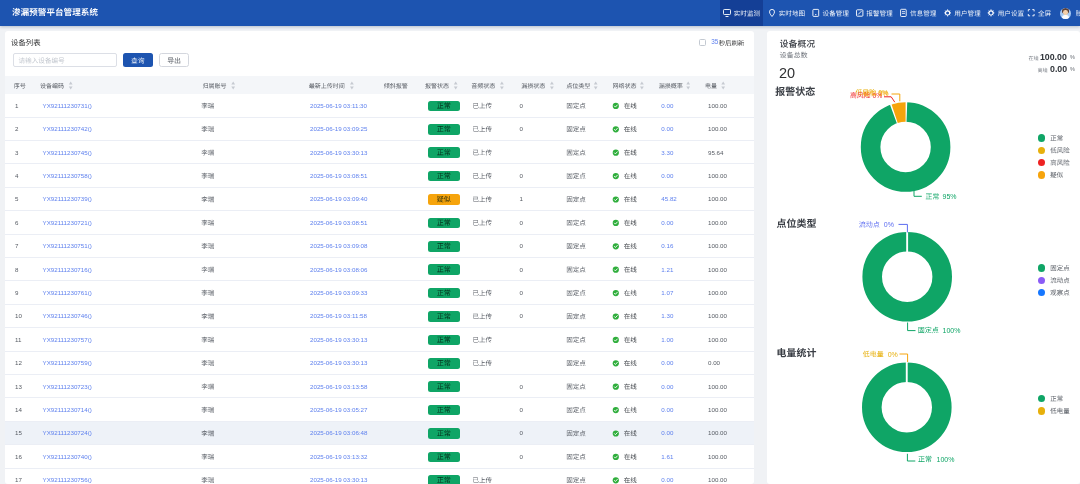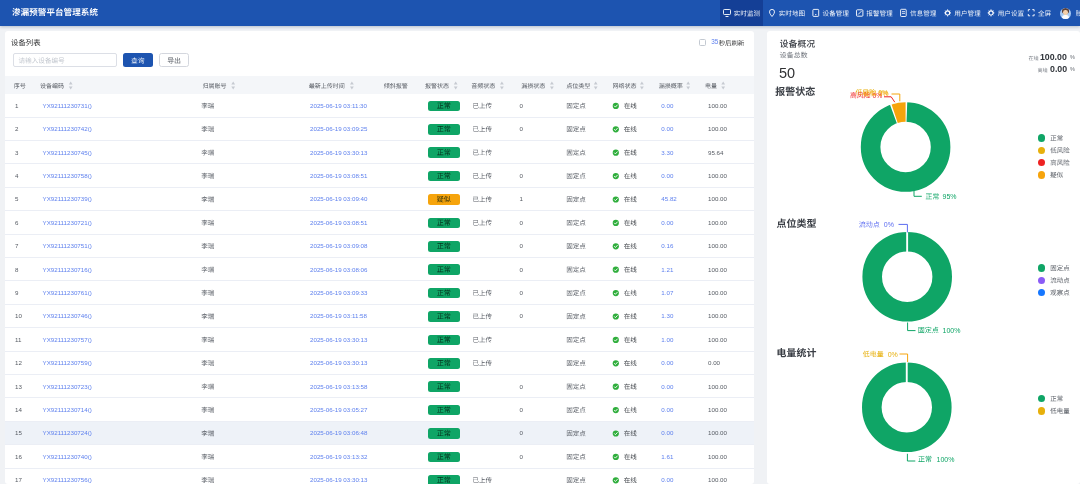--- a/index.html
+++ b/index.html
@@ -144,21 +144,21 @@
 <div style="position:absolute;left:661.3px;top:453.7px;font-size:6.2px;line-height:6.2px;color:#5e80ee;white-space:pre;">1.61</div>
 <div style="position:absolute;left:708.0px;top:453.7px;font-size:6.2px;line-height:6.2px;color:#565b63;white-space:pre;">100.00</div>
 
 <div style="position:absolute;left:15.0px;top:477.1px;font-size:6.2px;line-height:6.2px;color:#565b63;white-space:pre;">17</div>
 <div style="position:absolute;left:42.5px;top:477.1px;font-size:6.2px;line-height:6.2px;color:#5e80ee;white-space:pre;">YX92111230756()</div>
 <div style="position:absolute;left:310.0px;top:477.1px;font-size:6.2px;line-height:6.2px;color:#5e80ee;white-space:pre;">2025-06-19 03:30:13</div>
 <div style="position:absolute;left:427.5px;top:474.9px;width:32.5px;height:10.8px;border-radius:2.5px;background:#0fa566;"></div>
 <div style="position:absolute;left:661.3px;top:477.1px;font-size:6.2px;line-height:6.2px;color:#5e80ee;white-space:pre;">0.00</div>
 <div style="position:absolute;left:708.0px;top:477.1px;font-size:6.2px;line-height:6.2px;color:#565b63;white-space:pre;">100.00</div>
 <div style="position:absolute;left:767px;top:31px;width:313px;height:453px;background:#fff;border-radius:3px;"></div>
-<div style="position:absolute;left:779.0px;top:66.2px;font-size:14.5px;line-height:14.5px;color:#303133;white-space:pre;">50</div>
+<div style="position:absolute;left:779.0px;top:66.2px;font-size:14.5px;line-height:14.5px;color:#303133;white-space:pre;">20</div>
 <div style="position:absolute;left:1039.9px;top:53.4px;font-size:8.8px;line-height:8.8px;color:#32363c;white-space:pre;font-weight:bold;">100.00</div>
 <div style="position:absolute;left:1069.9px;top:55.2px;font-size:5.5px;line-height:5.5px;color:#6a6f76;white-space:pre;">%</div>
 <div style="position:absolute;left:1050.0px;top:65.4px;font-size:8.8px;line-height:8.8px;color:#32363c;white-space:pre;font-weight:bold;">0.00</div>
 <div style="position:absolute;left:1069.9px;top:67.2px;font-size:5.5px;line-height:5.5px;color:#6a6f76;white-space:pre;">%</div>
 <div style="position:absolute;left:1037.8px;top:134.3px;width:7.4px;height:7.4px;border-radius:50%;background:#0fa566;"></div>
 <div style="position:absolute;left:1037.8px;top:146.6px;width:7.4px;height:7.4px;border-radius:50%;background:#e7b00c;"></div>
 <div style="position:absolute;left:1037.8px;top:158.9px;width:7.4px;height:7.4px;border-radius:50%;background:#ee2222;"></div>
 <div style="position:absolute;left:1037.8px;top:171.2px;width:7.4px;height:7.4px;border-radius:50%;background:#f6a40c;"></div>
 <div style="position:absolute;left:1037.8px;top:264.3px;width:7.4px;height:7.4px;border-radius:50%;background:#0fa566;"></div>
 <div style="position:absolute;left:1037.8px;top:276.6px;width:7.4px;height:7.4px;border-radius:50%;background:#8b5cf6;"></div>

